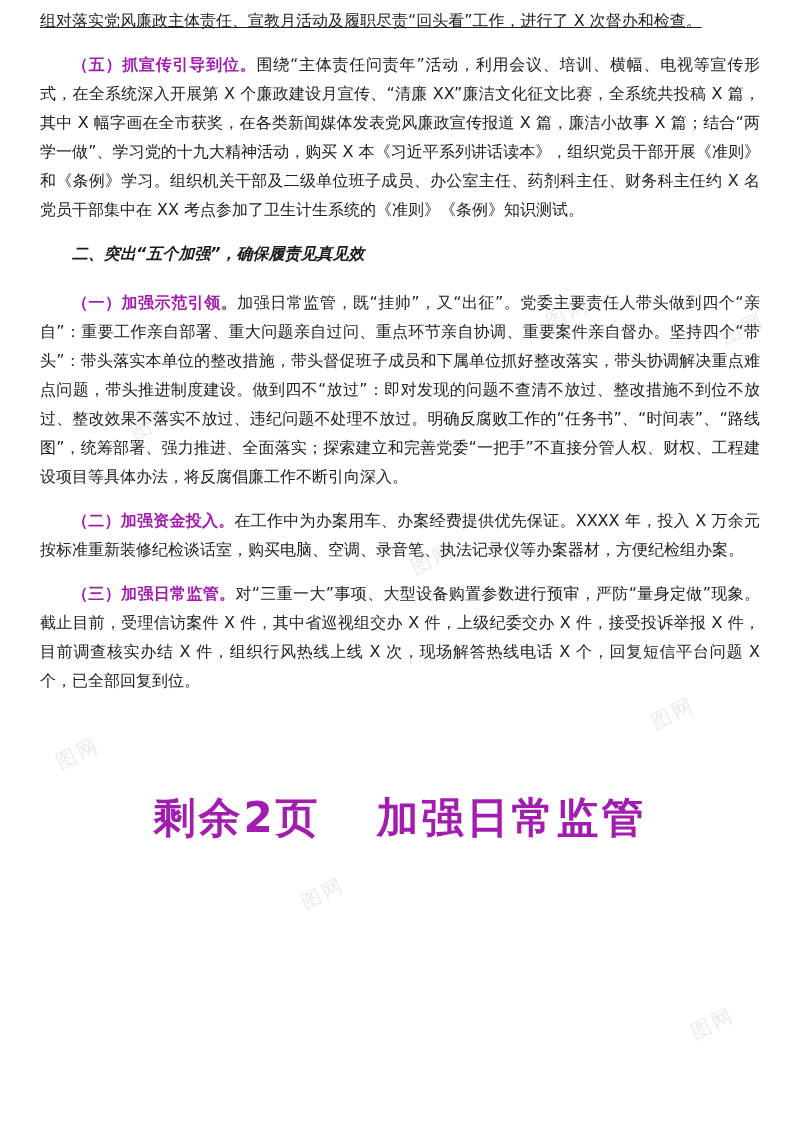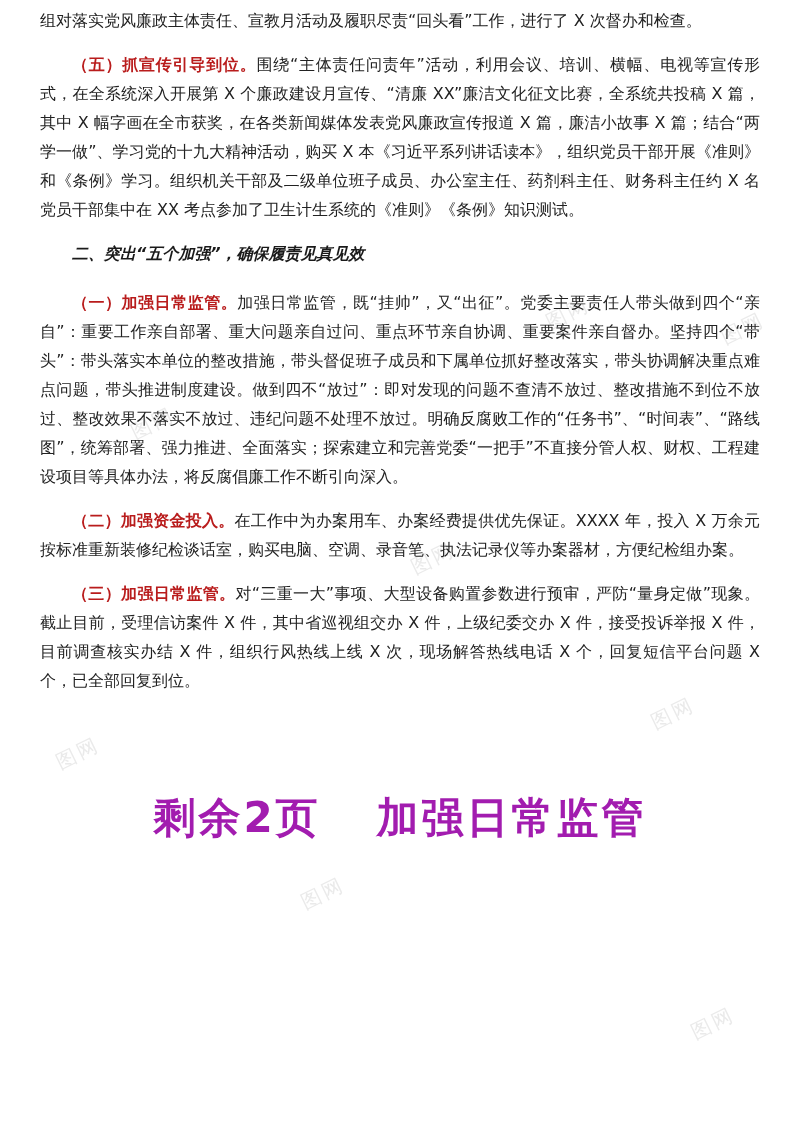--- a/index.html
+++ b/index.html
@@ -40,24 +40,25 @@
   }
   .para {
     font-size: 16px;
     line-height: 29px;
     text-align: justify;
     text-indent: 2em;
     margin: 0 0 15px 0;
   }
   .para.no-indent {
     text-indent: 0;
+    text-decoration: underline;
   }
   .lead {
     font-weight: bold;
-    color: #b91c1c;
+    color: #a21caf;
   }
   .heading {
     font-weight: bold;
     color: #1a1a1a;
     margin: 4px 0 20px 0;
     font-style: italic;
   }
   .footer-promo {
     margin-top: 95px;
     display: flex;
@@ -95,21 +96,21 @@
 
     <p class="para">
       <span class="lead">（五）抓宣传引导到位。</span><span>围绕“主体责任问责年”活动，利用会议、培训、横幅、电视等宣传形式，在全系统深入开展第 X 个廉政建设月宣传、“清廉 XX”廉洁文化征文比赛，全系统共投稿 X 篇，其中 X 幅字画在全市获奖，在各类新闻媒体发表党风廉政宣传报道 X 篇，廉洁小故事 X 篇；结合“两学一做”、学习党的十九大精神活动，购买 X 本《习近平系列讲话读本》，组织党员干部开展《准则》和《条例》学习。组织机关干部及二级单位班子成员、办公室主任、药剂科主任、财务科主任约 X 名党员干部集中在 XX 考点参加了卫生计生系统的《准则》《条例》知识测试。</span>
     </p>
 
     <p class="para heading">
       <span>二、突出“五个加强”，确保履责见真见效</span>
     </p>
 
     <p class="para">
-      <span class="lead">（一）加强日常监管。</span><span>加强日常监管，既“挂帅”，又“出征”。党委主要责任人带头做到四个“亲自”：重要工作亲自部署、重大问题亲自过问、重点环节亲自协调、重要案件亲自督办。坚持四个“带头”：带头落实本单位的整改措施，带头督促班子成员和下属单位抓好整改落实，带头协调解决重点难点问题，带头推进制度建设。做到四不“放过”：即对发现的问题不查清不放过、整改措施不到位不放过、整改效果不落实不放过、违纪问题不处理不放过。明确反腐败工作的“任务书”、“时间表”、“路线图”，统筹部署、强力推进、全面落实；探索建立和完善党委“一把手”不直接分管人权、财权、工程建设项目等具体办法，将反腐倡廉工作不断引向深入。</span>
+      <span class="lead">（一）加强示范引领。</span><span>加强日常监管，既“挂帅”，又“出征”。党委主要责任人带头做到四个“亲自”：重要工作亲自部署、重大问题亲自过问、重点环节亲自协调、重要案件亲自督办。坚持四个“带头”：带头落实本单位的整改措施，带头督促班子成员和下属单位抓好整改落实，带头协调解决重点难点问题，带头推进制度建设。做到四不“放过”：即对发现的问题不查清不放过、整改措施不到位不放过、整改效果不落实不放过、违纪问题不处理不放过。明确反腐败工作的“任务书”、“时间表”、“路线图”，统筹部署、强力推进、全面落实；探索建立和完善党委“一把手”不直接分管人权、财权、工程建设项目等具体办法，将反腐倡廉工作不断引向深入。</span>
     </p>
 
     <p class="para">
       <span class="lead">（二）加强资金投入。</span><span>在工作中为办案用车、办案经费提供优先保证。XXXX 年，投入 X 万余元按标准重新装修纪检谈话室，购买电脑、空调、录音笔、执法记录仪等办案器材，方便纪检组办案。</span>
     </p>
 
     <p class="para">
       <span class="lead">（三）加强日常监管。</span><span>对“三重一大”事项、大型设备购置参数进行预审，严防“量身定做”现象。截止目前，受理信访案件 X 件，其中省巡视组交办 X 件，上级纪委交办 X 件，接受投诉举报 X 件，目前调查核实办结 X 件，组织行风热线上线 X 次，现场解答热线电话 X 个，回复短信平台问题 X 个，已全部回复到位。</span>
     </p>
 

